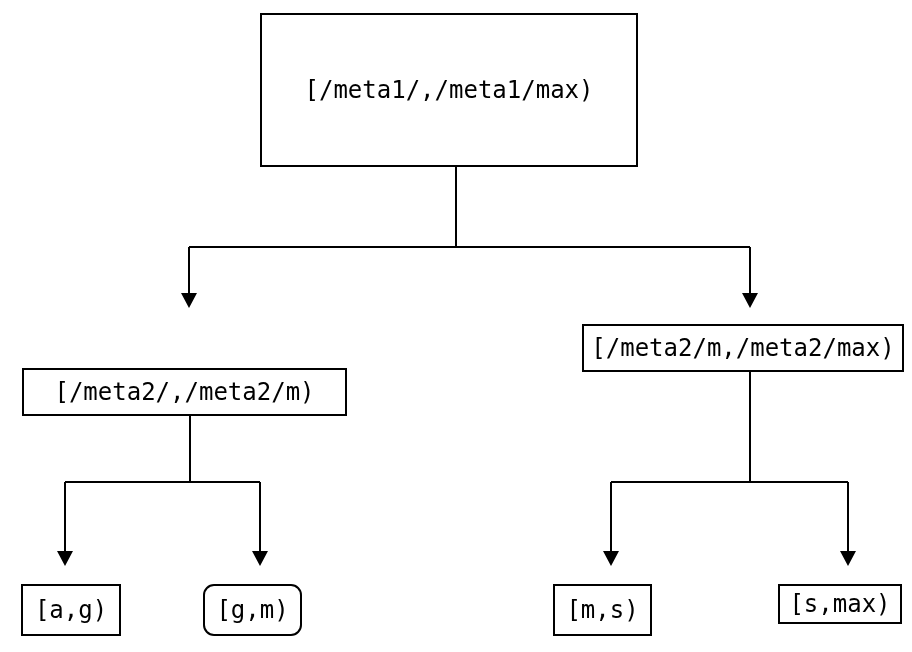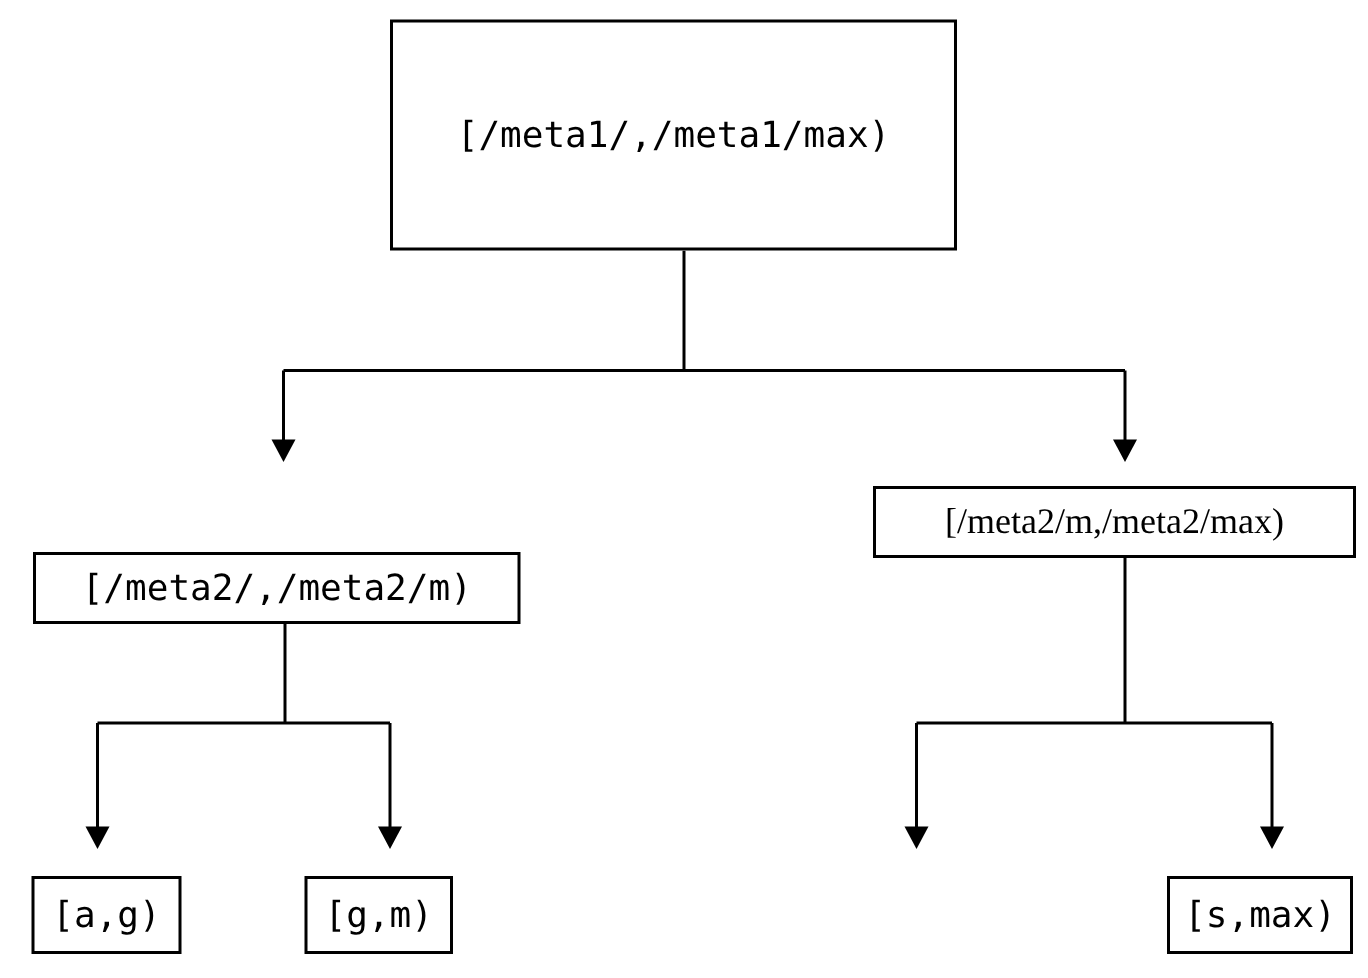--- a/index.html
+++ b/index.html
@@ -29,25 +29,25 @@
     background: #ffffff;
     display: flex;
     align-items: center;
     justify-content: center;
     font-size: 24px;
     color: #000000;
     white-space: nowrap;
   }
   .node-root   { left: 260px; top: 13px;  width: 378px; height: 154px; }
   .node-left   { left: 22px;  top: 324px; width: 325px; height: 48px; margin-top: 44px;  }
-  .node-right  { left: 582px; top: 324px; width: 322px; height: 48px; font-family: Liberation Serif, serif;  }
+  .node-right  { left: 582px; top: 324px; width: 322px; height: 48px;  }
   .node-leaf-ag   { left: 21px;   top: 584px; width: 100px; height: 52px; }
-  .node-leaf-gm   { left: 203px; top: 584px; width: 99px;  height: 52px; }
+  .node-leaf-gm   { left: 203px; top: 584px; width: 99px;  height: 52px; border-radius: 11px; }
   .node-leaf-ms   { left: 553px; top: 584px; width: 99px;  height: 52px; }
-  .node-leaf-smax { left: 778px; top: 584px; width: 124px; height: 52px; justify-content: center; }
+  .node-leaf-smax { left: 778px; top: 584px; width: 124px; height: 40px; justify-content: center; }
 </style>
 </head>
 <body>
 
 <div class="diagram">
 
   <svg class="edges" width="912" height="652" viewBox="0 0 912 652" xmlns="http://www.w3.org/2000/svg">
 
     <g stroke="#000000" stroke-width="2" fill="none">
       <path d="M456,167 V247"></path>
@@ -93,18 +93,21 @@
   </div>
 
   <div class="node node-leaf-ag">
     <span>[a,g)</span>
   </div>
 
   <div class="node node-leaf-gm">
     <span>[g,m)</span>
   </div>
 
+  <div class="node node-leaf-ms">
+    <span>[m,s)</span>
+  </div>
 
   <div class="node node-leaf-smax">
     <span>[s,max)</span>
   </div>
 
 </div>
 
 </body></html>

